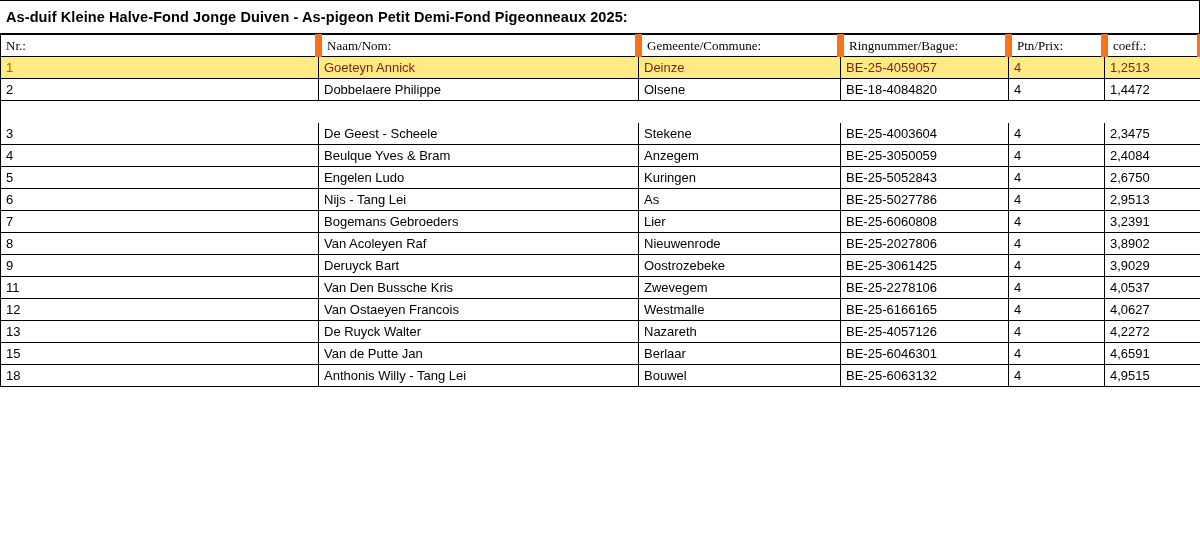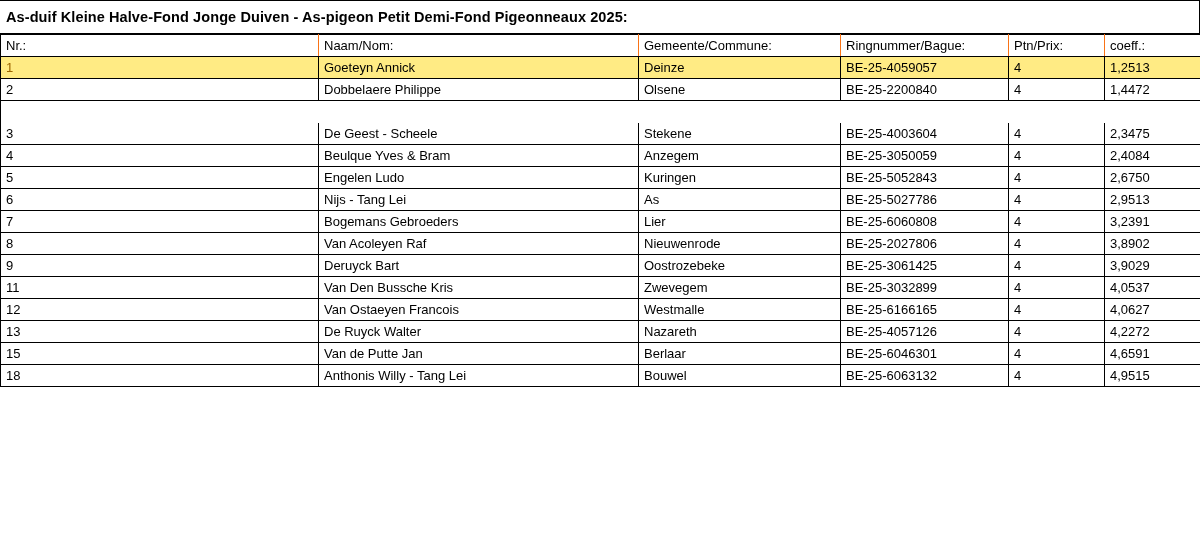--- a/index.html
+++ b/index.html
@@ -66,38 +66,39 @@
   col.c-ring { width: 168px; }
   col.c-ptn  { width: 96px; }
   col.c-coef { width: 96px; }
 
   
   .hdr td {
     font-weight: bold;
     font-size: 13.5px;
     border-top: 1px solid #000;
     border-bottom: 1px solid #000;
-    border-right: 1px solid #f97316;
+    border-right: 7px solid #f97316;
     height: 24px;
     line-height: 23px;
+    font-family: Liberation Serif, serif;
   }
   .hdr td.first { border-left: 1px solid #000; }
 
   
   .drow td {
     border-bottom: 1px solid #000;
     border-right: 1px solid #000;
   }
   .drow td.first { border-left: 1px solid #000; }
   td.num { text-align: right; padding-right: 6px; }
 
   
   .drow.highlight td {
     background: #ffeb84;
-    color: #000000;
+    color: #7f1d1d;
   }
   .drow.highlight td.cell-nr,
   .drow.highlight td.cell-ptn {
     color: #9c6500;
   }
 
   
   .spacer-row td {
     height: 14px;
     border: none;
@@ -143,21 +144,21 @@
           <td class=" cell-name">Goeteyn Annick</td>
           <td class=" cell-city">Deinze</td>
           <td class=" cell-ring">BE-25-4059057</td>
           <td class="num cell-points">4</td>
           <td class="num cell-coeff">1,2513</td>
         </tr>
         <tr class="drow">
           <td class="first num cell-nr">2</td>
           <td class=" cell-name">Dobbelaere Philippe</td>
           <td class=" cell-city">Olsene</td>
-          <td class=" cell-ring">BE-25-2200840</td>
+          <td class=" cell-ring">BE-18-4084820</td>
           <td class="num cell-points">4</td>
           <td class="num cell-coeff">1,4472</td>
         </tr>
         <tr class="spacer-row">
           <td class="edge-l"></td>
           <td></td>
           <td></td>
           <td></td>
           <td></td>
           <td class="edge-r"></td>
@@ -215,21 +216,21 @@
           <td class=" cell-name">Deruyck Bart</td>
           <td class=" cell-city">Oostrozebeke</td>
           <td class=" cell-ring">BE-25-3061425</td>
           <td class="num cell-points">4</td>
           <td class="num cell-coeff">3,9029</td>
         </tr>
         <tr class="drow">
           <td class="first num cell-nr">11</td>
           <td class=" cell-name">Van Den Bussche Kris</td>
           <td class=" cell-city">Zwevegem</td>
-          <td class=" cell-ring">BE-25-3032899</td>
+          <td class=" cell-ring">BE-25-2278106</td>
           <td class="num cell-points">4</td>
           <td class="num cell-coeff">4,0537</td>
         </tr>
         <tr class="drow">
           <td class="first num cell-nr">12</td>
           <td class=" cell-name">Van Ostaeyen Francois</td>
           <td class=" cell-city">Westmalle</td>
           <td class=" cell-ring">BE-25-6166165</td>
           <td class="num cell-points">4</td>
           <td class="num cell-coeff">4,0627</td>

